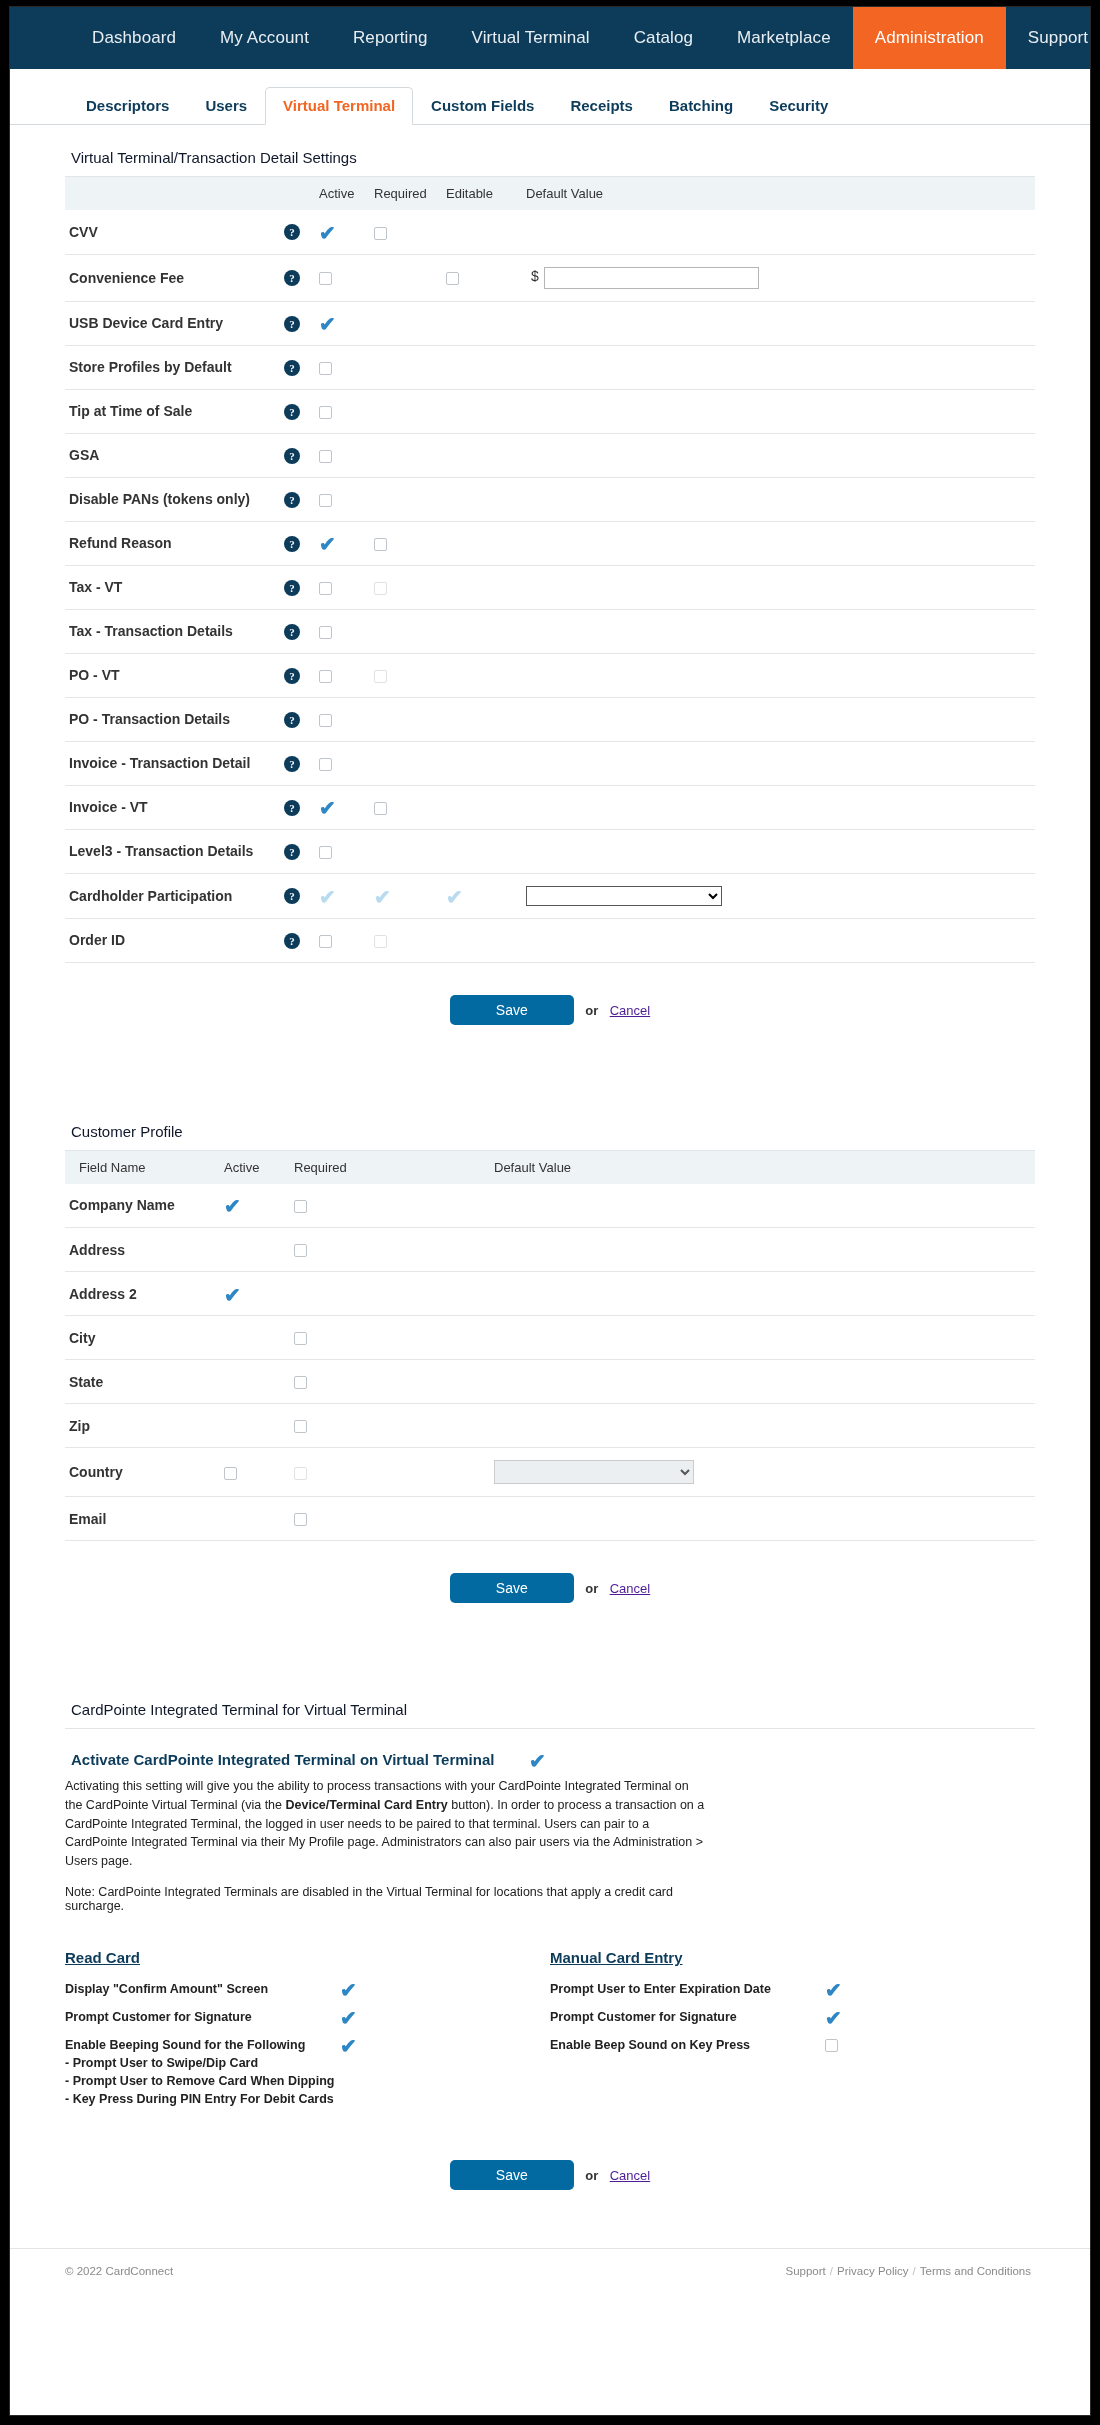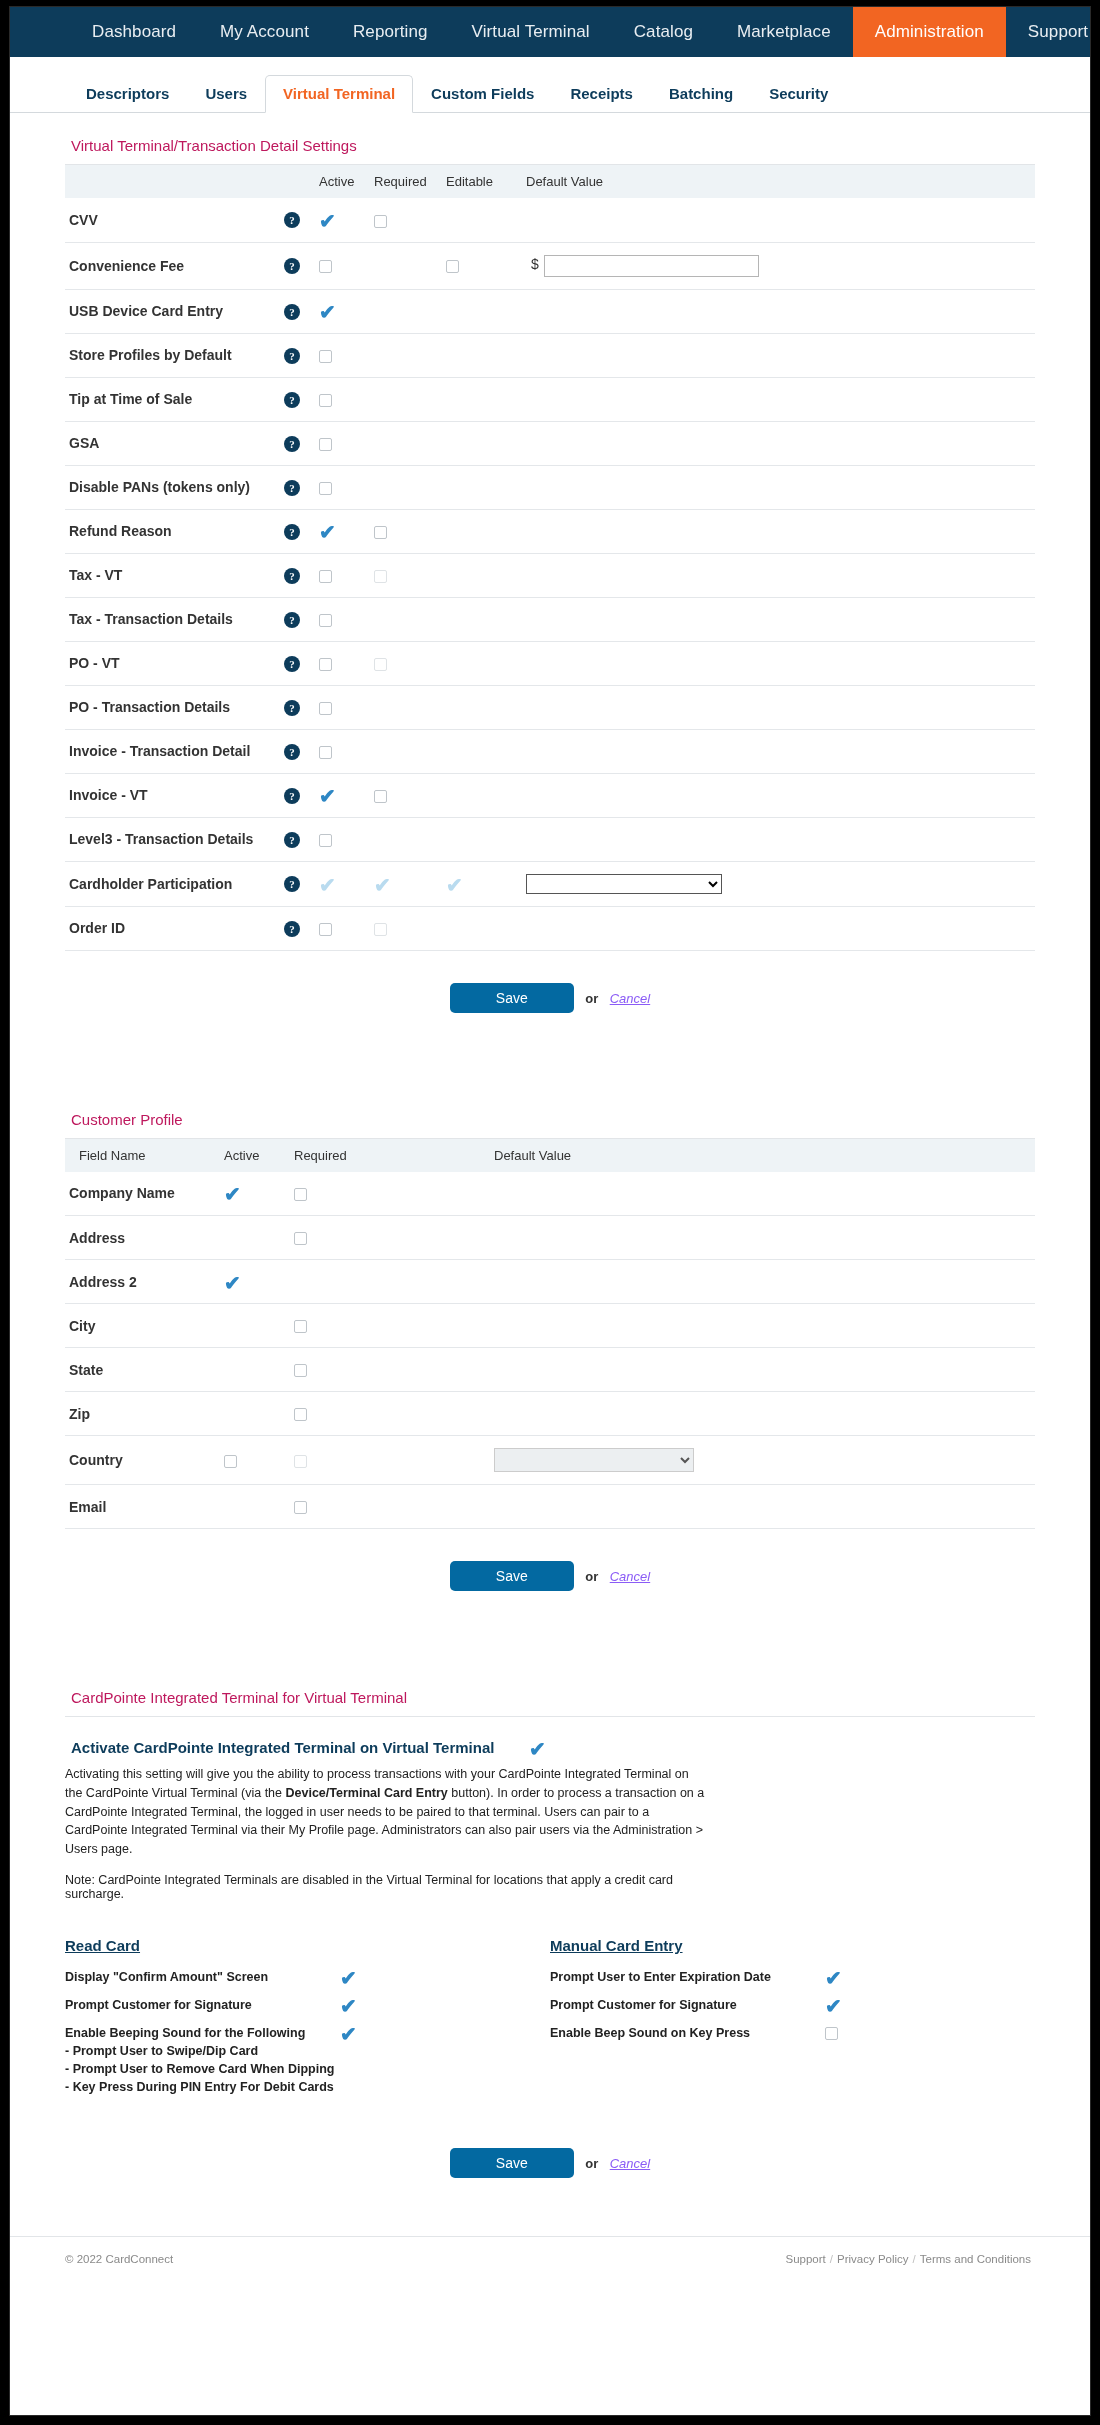--- a/index.html
+++ b/index.html
@@ -21,21 +21,21 @@
     margin:0 auto;
     background:#fff;
     border:1px solid #2a2a2a;
     min-height:2410px;
     position:relative;
   }
 
   
   .topnav {
     background:#0d3c5b;
-    height:50px;
+    height:62px;
     display:flex;
     align-items:stretch;
     padding-left:60px;
   }
   .topnav-item {
     color:#e9eef2;
     font-size:17px;
     display:flex;
     align-items:center;
     padding:0 22px;
@@ -68,21 +68,21 @@
     border:1px solid #d4d9dd;
     border-bottom:1px solid #fff;
     border-radius:5px 5px 0 0;
     background:#fff;
   }
 
   
   .content { padding:0 55px 0 55px; }
 
   .section-title {
-    color:#be185d;
+    color:#0f172a;
     font-size:15px;
     padding:24px 0 10px 6px;
     border-bottom:1px solid #e2e5e8;
     font-weight:normal;
   }
 
   table.settings { width:100%; border-collapse:collapse; }
   table.settings thead th {
     background:#eef3f6;
     font-size:13px;
@@ -162,21 +162,21 @@
     color:#fff;
     border:none;
     border-radius:5px;
     width:124px;
     height:30px;
     font-size:14px;
     font-family:"Liberation Sans", sans-serif;
     cursor:pointer;
   }
   .or { font-size:13px; font-weight:bold; color:#333; padding:0 7px; }
-  .cancel-link { color:#8b5cf6; font-size:13px; text-decoration:underline; cursor:pointer;font-style:italic; }
+  .cancel-link { color:#4c1d95; font-size:13px; text-decoration:underline; cursor:pointer; }
 
   
   .cp-head {
     color:#0d3c5b; font-size:15px; font-weight:bold;
     display:inline-block; padding-right:30px;
   }
   .cp-para {
     font-size:12.5px; color:#222; line-height:1.5;
     padding:8px 0 0 0; max-width:640px;
   }

